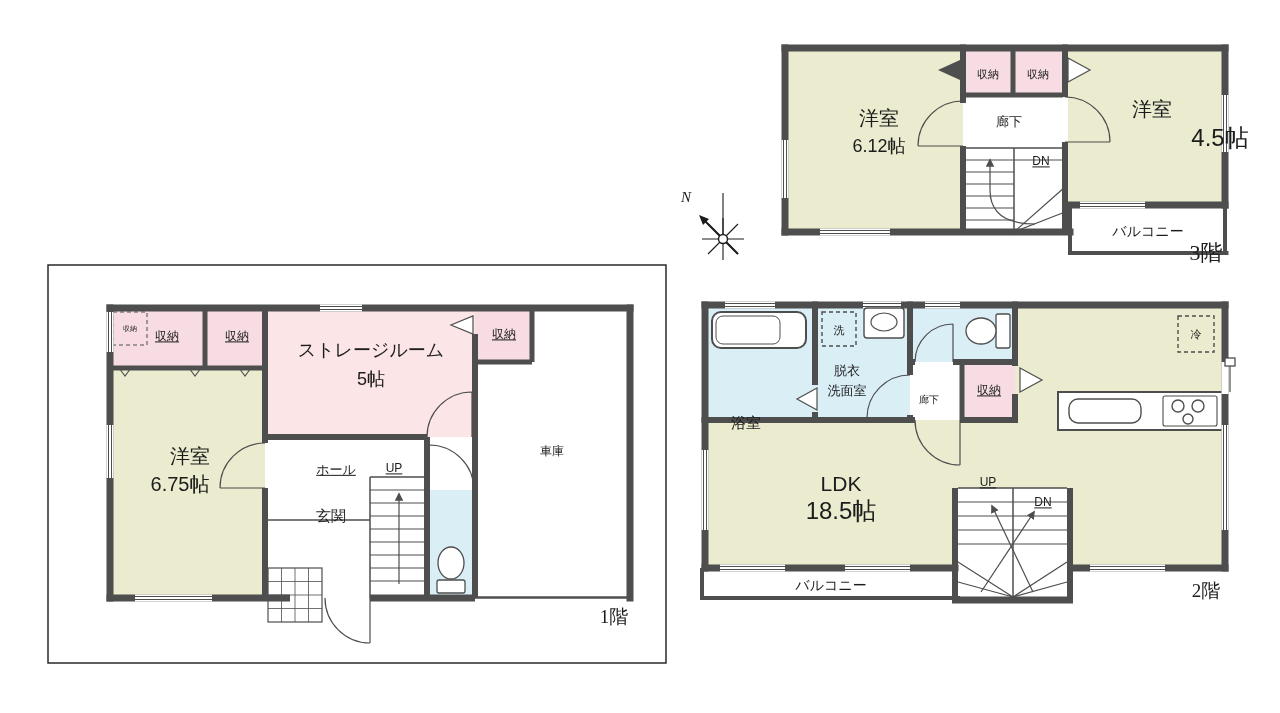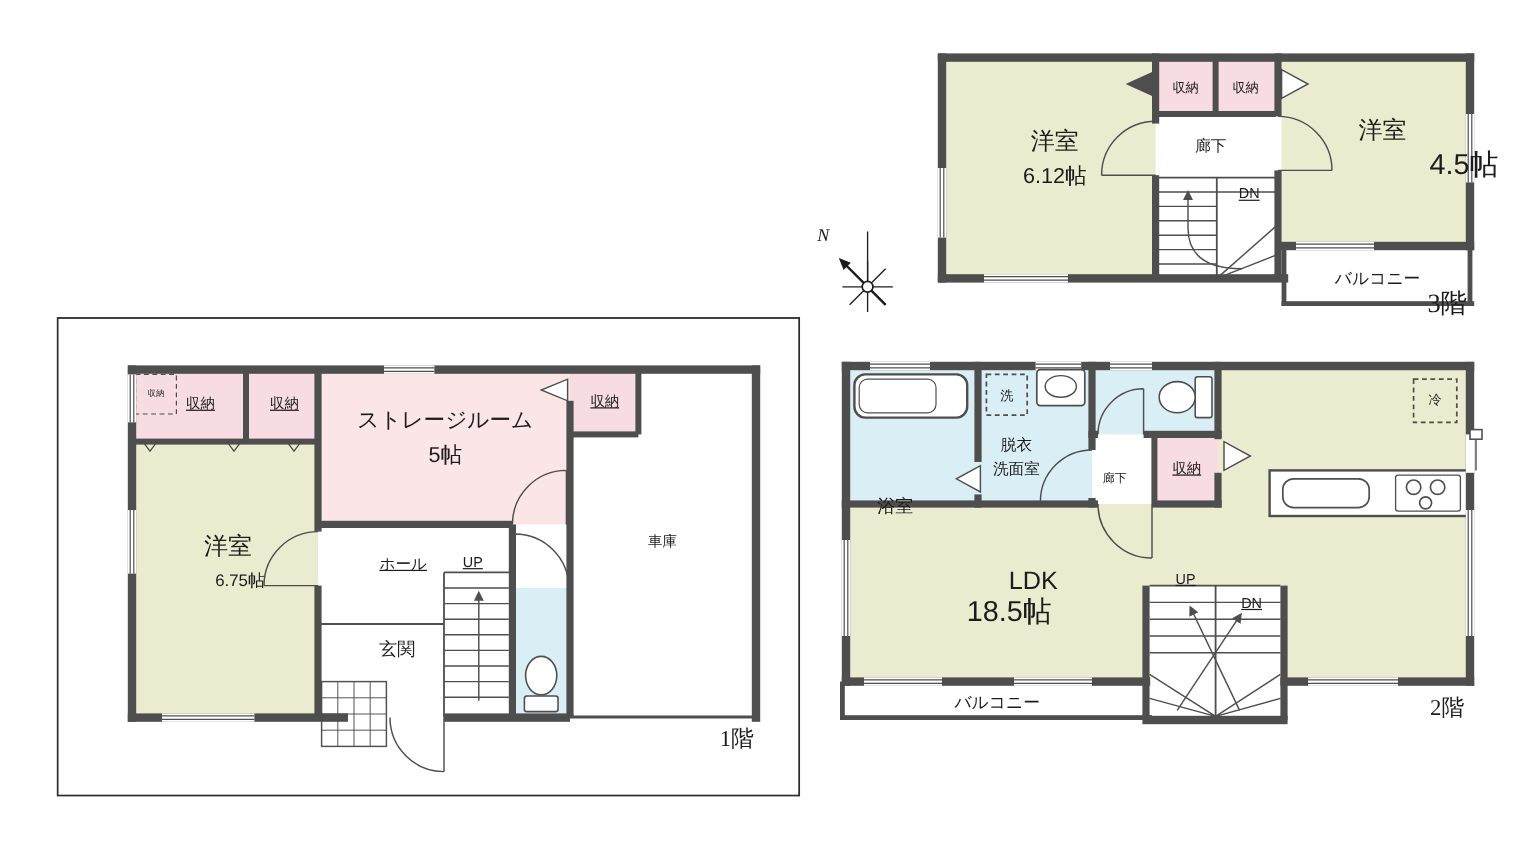--- a/index.html
+++ b/index.html
@@ -297,34 +297,34 @@
         <path d="M35 30 V72" stroke-width="1.1"></path>
         <path d="M20 36 L50 66 M20 66 L50 36" stroke-width="1.1"></path>
         <path d="M50 66 L16 32" stroke-width="2"></path>
         <circle cx="35" cy="51" r="4.5" fill="#fff" stroke-width="1.4"></circle>
       </g>
       <polygon points="11,27 21,31 15,37" fill="#1c1c1c"></polygon>
     </svg>
   </div>
 
   <div class="lbl big" style="left:190px;top:456px;">洋室</div>
-  <div class="lbl" style="left:200px;top:484px;font-size:14px">6.75帖</div>
+  <div class="lbl" style="left:180px;top:484px;font-size:20px">6.75帖</div>
   <div class="lbl" style="left:371px;top:351px;font-size:18px">ストレージルーム</div>
   <div class="lbl" style="left:371px;top:380px;font-size:18px">5帖</div>
   <div class="lbl mid" style="left:552px;top:452px;font-size:12px">車庫</div>
   <div class="lbl small" style="left:336px;top:470px;font-size:13px">ホール</div>
   <div class="lbl small" style="left:394px;top:469px;">UP</div>
-  <div class="lbl mid" style="left:331px;top:542px;">玄関</div>
+  <div class="lbl mid" style="left:331px;top:516px;">玄関</div>
   <div class="lbl small" style="left:167px;top:337px;">収納</div>
   <div class="lbl small" style="left:237px;top:337px;">収納</div>
   <div class="lbl small" style="left:504px;top:335px;">収納</div>
   <div class="lbl" style="left:130px;top:329px;font-size:7px;">収納</div>
   <div class="lbl serif" style="left:614px;top:617px;font-size:19px">1階</div>
 
-  <div class="lbl" style="left:861px;top:484px;font-size:21px">LDK</div>
+  <div class="lbl" style="left:841px;top:484px;font-size:21px">LDK</div>
   <div class="lbl" style="left:841px;top:511px;font-size:24px">18.5帖</div>
   <div class="lbl mid" style="left:746px;top:395px;margin-top:28px;">浴室</div>
   <div class="lbl" style="left:847px;top:371px;font-size:13px">脱衣</div>
   <div class="lbl" style="left:847px;top:391px;font-size:13px">洗面室</div>
   <div class="lbl tiny" style="left:929px;top:399px;">廊下</div>
   <div class="lbl small" style="left:989px;top:391px;">収納</div>
   <div class="lbl" style="left:831px;top:586px;font-size:14px">バルコニー</div>
   <div class="lbl" style="left:839px;top:330px;font-size:11px">洗</div>
   <div class="lbl" style="left:1196px;top:334px;font-size:11px">冷</div>
   <div class="lbl small" style="left:988px;top:483px;">UP</div>

